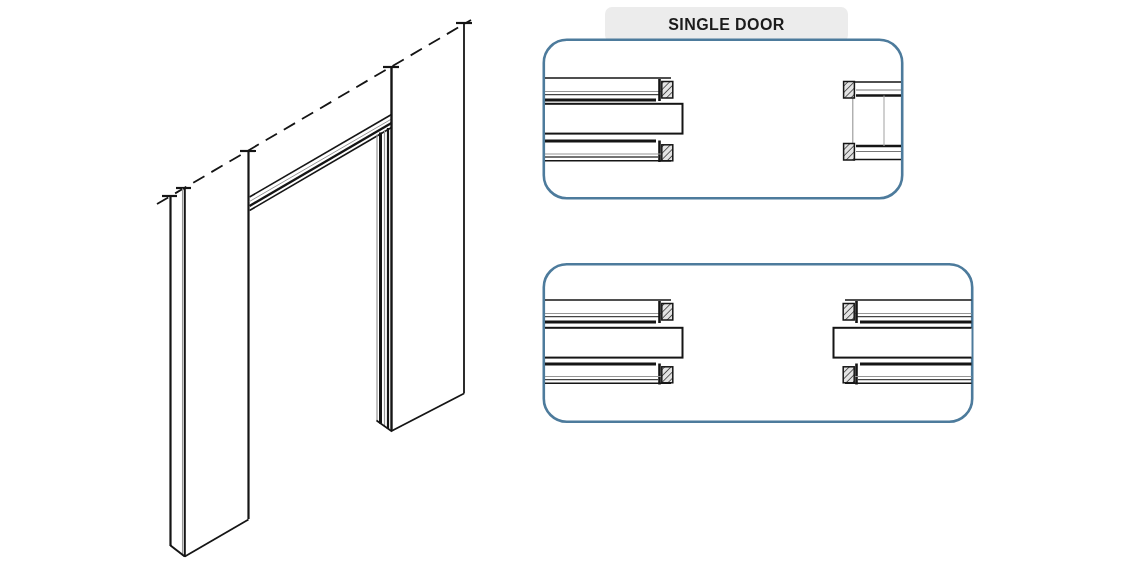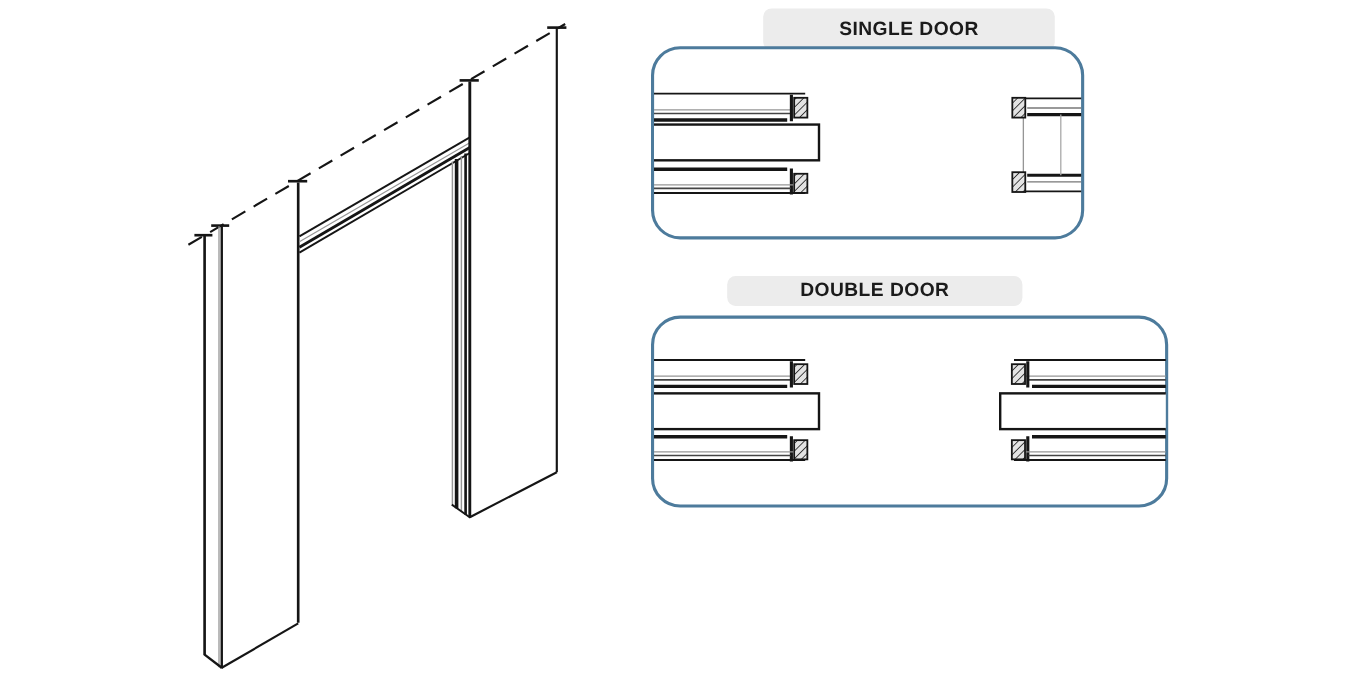--- a/index.html
+++ b/index.html
@@ -13,21 +13,21 @@
   }
   *{margin:0;padding:0;box-sizing:border-box;}
   body{background:var(--page-bg);font-family:"Liberation Sans",sans-serif;}
   .page{position:relative;width:1135px;height:567px;background:var(--page-bg);overflow:hidden;}
   .iso-svg{position:absolute;left:0;top:0;}
   .section-label{
     position:absolute;display:flex;align-items:center;justify-content:center;
     background:var(--label-bg);border-radius:7px;
     font-weight:700;font-size:16px;letter-spacing:.4px;color:var(--label-text);
   }
-  .label-single{left:636px;top:7px;width:243px;height:35px;}
+  .label-single{left:605px;top:7px;width:243px;height:35px;}
   .label-double{left:606px;top:230px;width:246px;height:25px;}
   .section-svg{position:absolute;}
   .svg-single{left:540px;top:35px;}
   .svg-double{left:540px;top:260px;}
 </style>
 </head>
 <body>
 
 <div class="page">
 
@@ -123,21 +123,20 @@
         <line x1="856" y1="151.5" x2="906" y2="151.5" stroke="#777777" stroke-width="1.1"></line>
         <line x1="853" y1="159.5" x2="906" y2="159.5" stroke="var(--line-dark)" stroke-width="1.6"></line>
         <line x1="852.8" y1="98" x2="852.8" y2="143.5" stroke="var(--line-gray)" stroke-width="1.1"></line>
         <line x1="884" y1="95.5" x2="884" y2="146" stroke="#aaaaaa" stroke-width="1.1"></line>
         <rect x="843.6" y="81.5" width="10.8" height="16.5" fill="url(#hatchS)" stroke="var(--line-dark)" stroke-width="1.5"></rect>
         <rect x="843.6" y="143.5" width="10.8" height="16.5" fill="url(#hatchS)" stroke="var(--line-dark)" stroke-width="1.5"></rect>
       </g>
     </g>
   </svg>
 
-  <div class="section-label label-double">DOUBLE DOOR</div>
 
   <svg class="section-svg svg-double" width="440" height="168" viewBox="540 260 440 168">
     <defs>
       <pattern id="hatchD" patternUnits="userSpaceOnUse" width="4.5" height="4.5" patternTransform="rotate(45)">
         <rect width="4.5" height="4.5" fill="var(--hatch-bg)"></rect>
         <line x1="0" y1="0" x2="0" y2="4.5" stroke="var(--line-dark)" stroke-width="1.3"></line>
       </pattern>
       <clipPath id="clipD">
           <rect x="545" y="265.5" width="426.5" height="155.5" rx="21"></rect>
         </clipPath>

